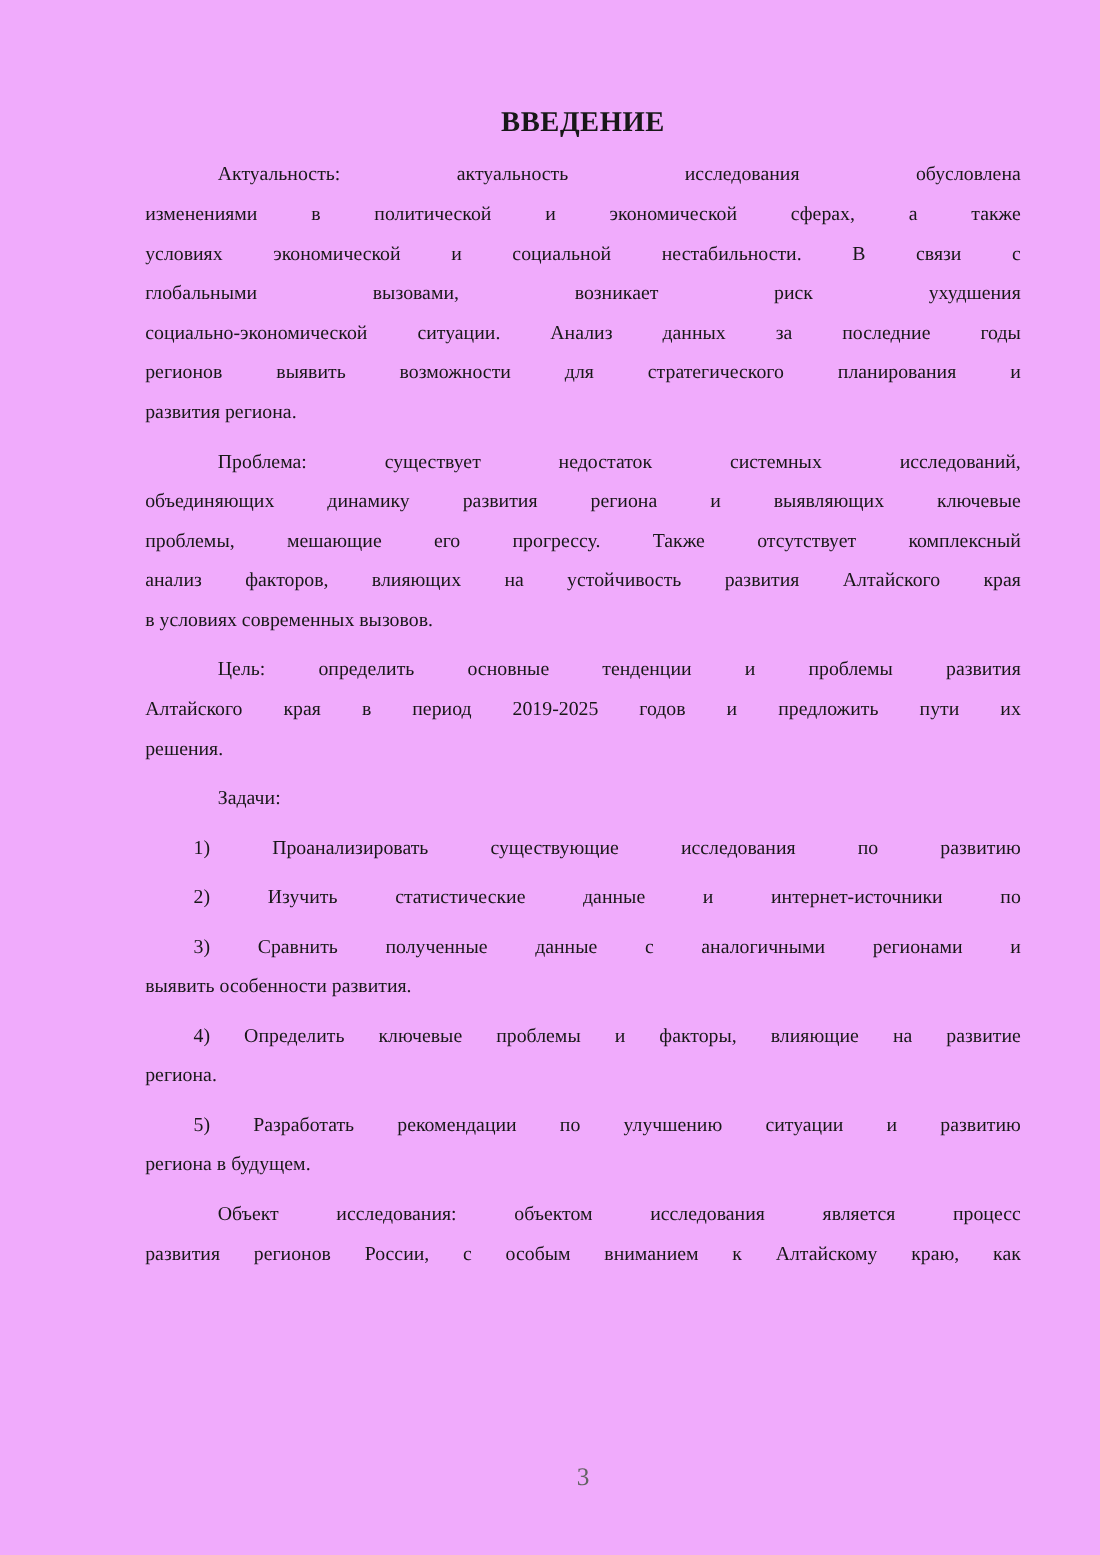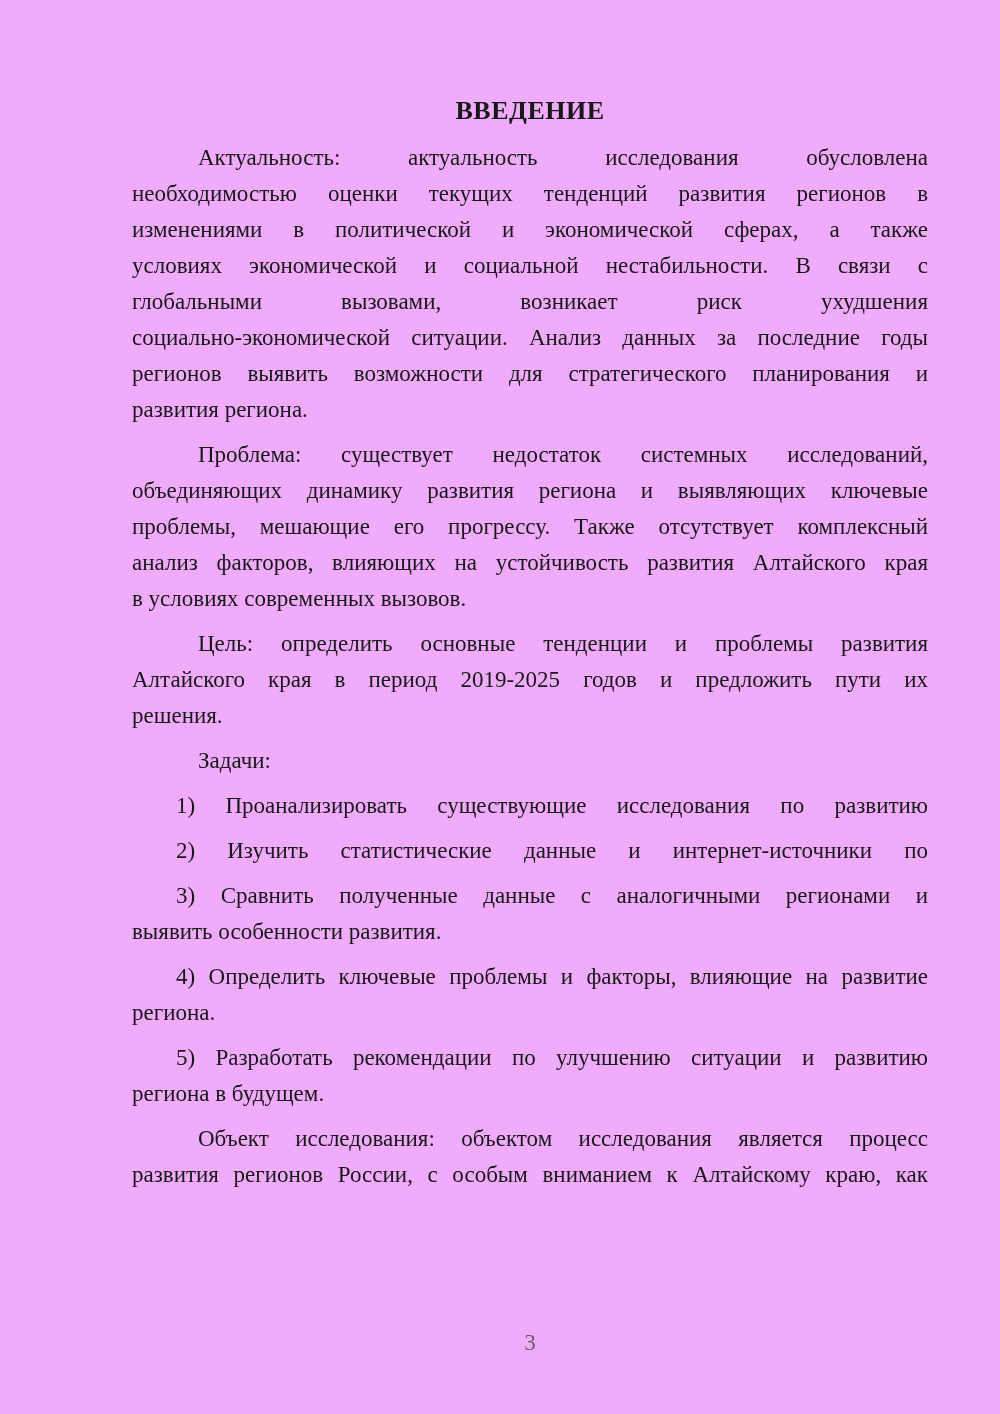--- a/index.html
+++ b/index.html
@@ -27,21 +27,21 @@
     font-weight: bold;
     line-height: 30px;
     text-align: center;
     margin: 0 0 14px 0;
     letter-spacing: 0.5px;
   }
   .para {
     margin: 0 0 9px 0;
   }
   .line {
-    font-size: 23px;
+    font-size: 18px;
     line-height: 36px;
     text-align: justify;
     text-align-last: justify;
     white-space: normal;
   }
   .line.last {
     text-align: center;
     text-align-last: left;
   }
   .line.first-par {
@@ -63,21 +63,20 @@
 </style>
 </head>
 <body>
 
 <div class="page">
   <div class="content">
     <h1 class="title">ВВЕДЕНИЕ</h1>
     <div id="doc-body">
         <div class="para">
           <div class="line first-par">Актуальность: актуальность исследования обусловлена</div>
-          <div class="line">необходимостью оценки текущих тенденций развития регионов в</div>
           <div class="line">изменениями в политической и экономической сферах, а также</div>
           <div class="line">условиях экономической и социальной нестабильности. В связи с</div>
           <div class="line">глобальными вызовами, возникает риск ухудшения</div>
           <div class="line">социально-экономической ситуации. Анализ данных за последние годы</div>
           <div class="line">регионов выявить возможности для стратегического планирования и</div>
           <div class="line last">развития региона.</div>
         </div>
         <div class="para">
           <div class="line first-par">Проблема: существует недостаток системных исследований,</div>
           <div class="line">объединяющих динамику развития региона и выявляющих ключевые</div>

